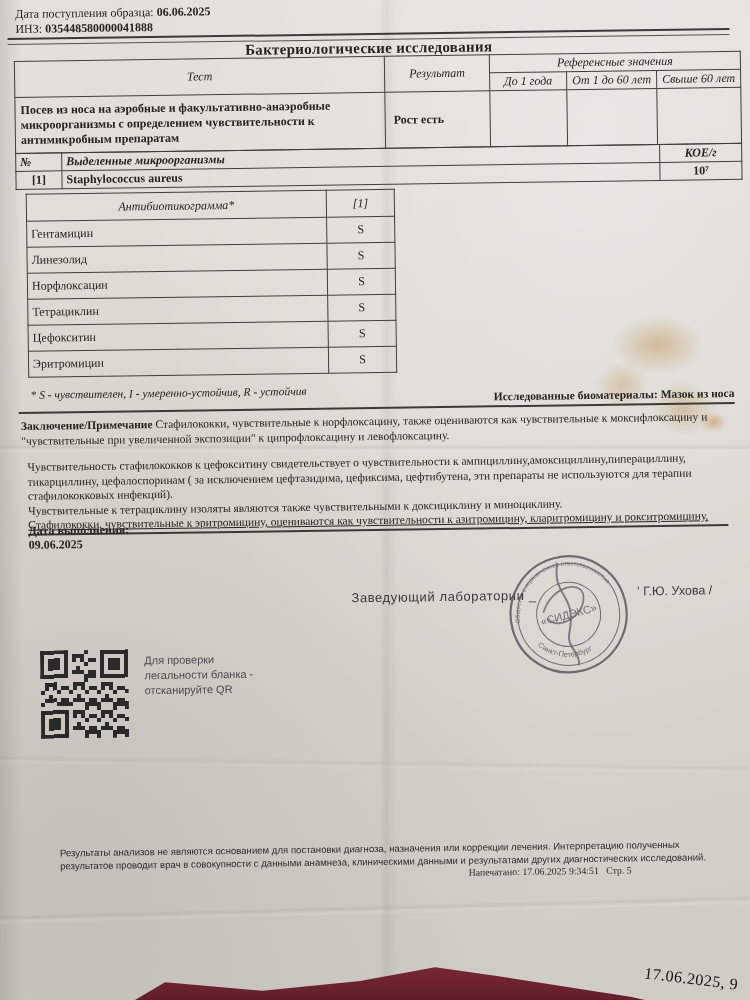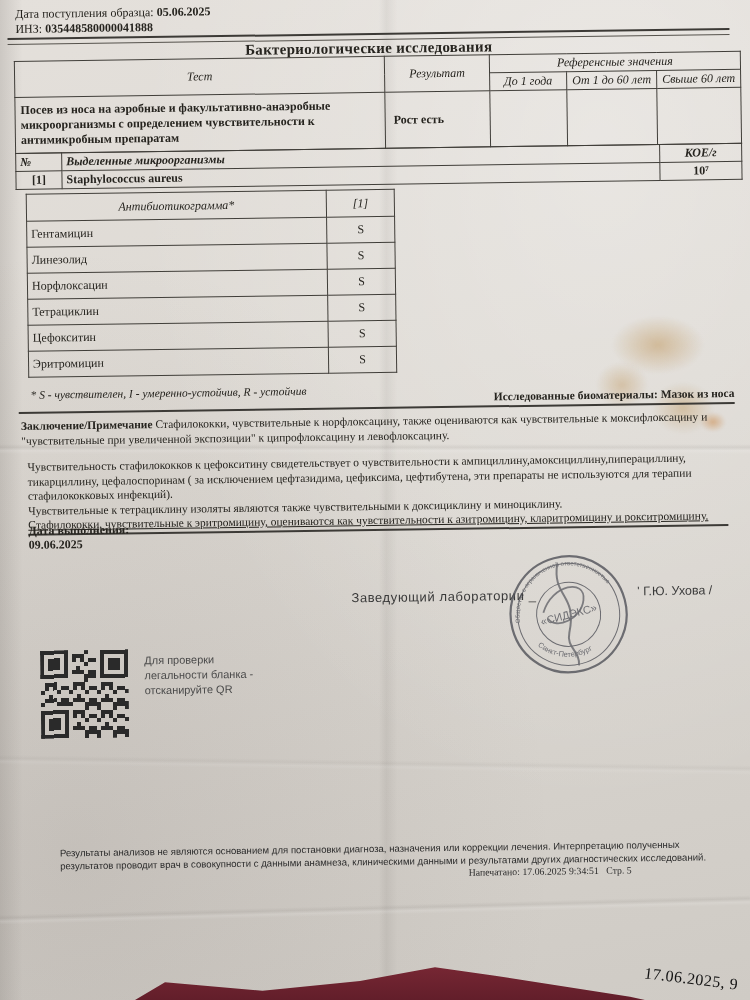--- a/index.html
+++ b/index.html
@@ -70,21 +70,21 @@
   <div class="stain" style="left:612px;top:316px;width:92px;height:58px;background:radial-gradient(closest-side,rgba(190,148,88,.50),rgba(190,148,88,0))"></div>
   <div class="stain" style="left:596px;top:362px;width:52px;height:46px;background:radial-gradient(closest-side,rgba(190,148,88,.40),rgba(190,148,88,0))"></div>
   <div class="stain" style="left:652px;top:382px;width:62px;height:52px;background:radial-gradient(closest-side,rgba(190,148,88,.42),rgba(190,148,88,0))"></div>
   <div class="stain" style="left:700px;top:412px;width:26px;height:20px;background:radial-gradient(closest-side,rgba(200,130,60,.5),rgba(200,130,60,0))"></div>
 
   <div class="content">
 
     <div class="abs hdr">
       <div>
         <span>Дата поступления образца:</span>
-        <span class="b">05.06.2025</span>
+        <span class="b">06.06.2025</span>
       </div>
       <div>
         <span>ИНЗ:</span>
         <span class="b">035448580000041888</span>
       </div>
     </div>
 
     <div class="abs rule"></div>
     <div class="abs title">Бактериологические исследования</div>
 

